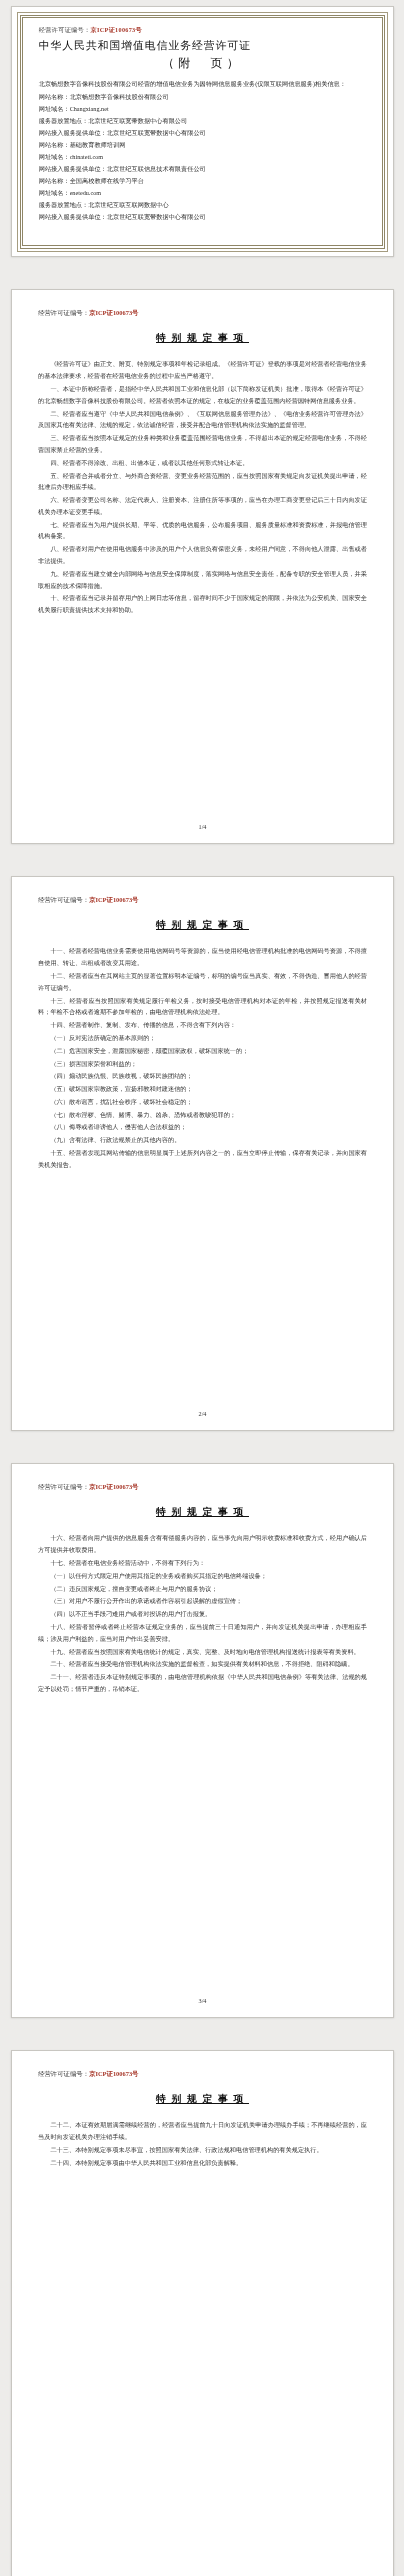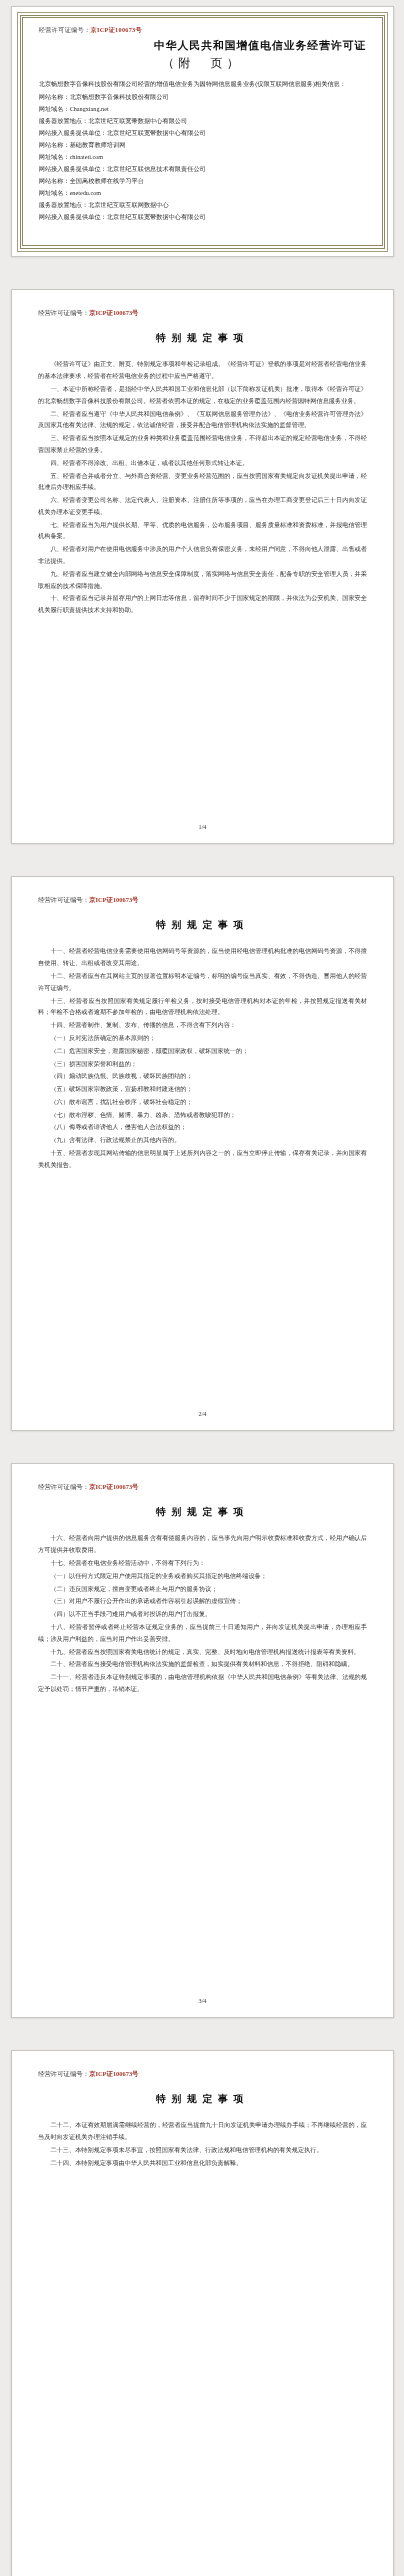--- a/index.html
+++ b/index.html
@@ -24,23 +24,23 @@
   .page-cert { height: 251px; padding: 4.6px; }
   .cert-frame { height: 100%; border: 0.5px solid #a59c80; padding: 2.1px; }
   .cert-frame-mid { height: 100%; border: 1.5px double #8f8666; padding: 1.5px; }
   .cert-frame-in { height: 100%; border: 0.5px solid #8f8666; padding: 7.2px 15.5px 5.2px 15.5px; overflow: hidden; }
 
   .cert-header { font-size: 6.2px; letter-spacing: 0.3px; }
   .lic-label { color: #3a3a3a; }
   .lic-no { color: #a8382a; font-weight: bold; }
 
   .cert-title {
-    text-align: right;
+    text-align: left;
     font-size: 10.8px;
-    font-weight: bold;
+    font-weight: normal;
     letter-spacing: 1px;
     margin-top: 4.1px;
     color: #111;
   }
   .cert-sub {
     text-align: center;
     font-size: 12px;
     letter-spacing: 4.1px;
     margin: 2.6px 0 6.2px 0;
     color: #111;
@@ -53,20 +53,21 @@
   .page-last { height: 793px; padding: 18.5px 26px 0 26px; }
 
   .prov-header { font-size: 6.4px; margin-bottom: 14.4px; }
   .prov-title {
     text-align: center;
     font-size: 9.8px;
     font-weight: bold;
     letter-spacing: 5.7px;
     margin-bottom: 13.4px;
     color: #111;
+    text-decoration: underline;
   }
   .prov-body .para {
     font-size: 6.2px;
     line-height: 1.9;
     text-indent: 2em;
     text-align: justify;
     margin-bottom: 1px;
     color: #303030;
   }
 

